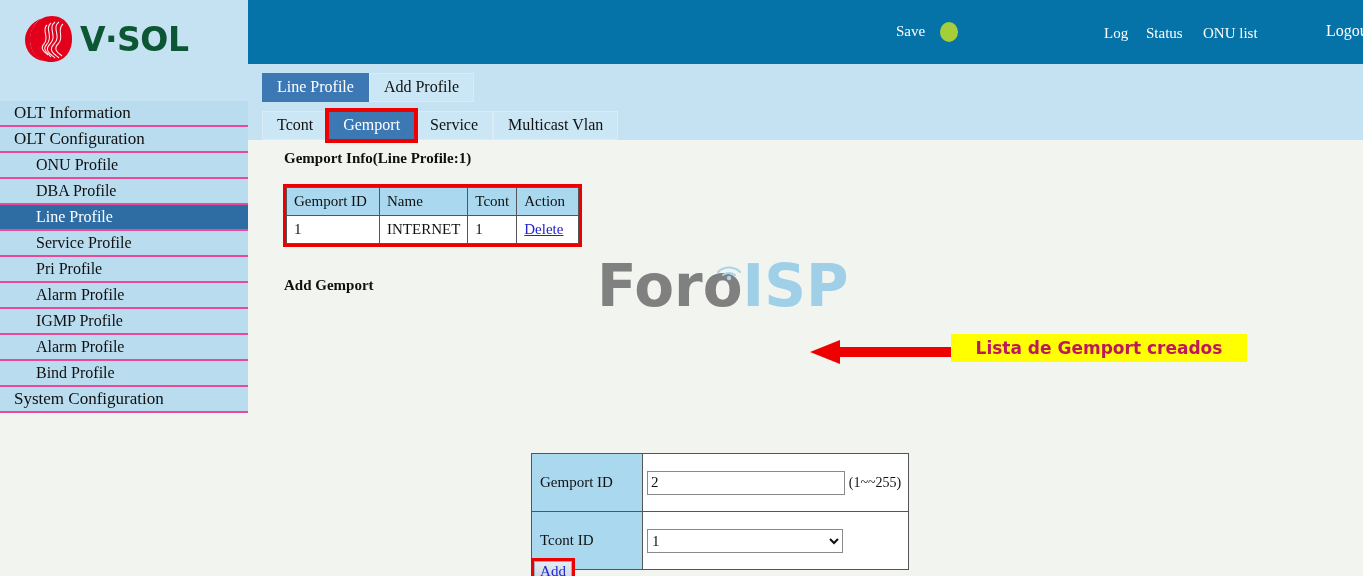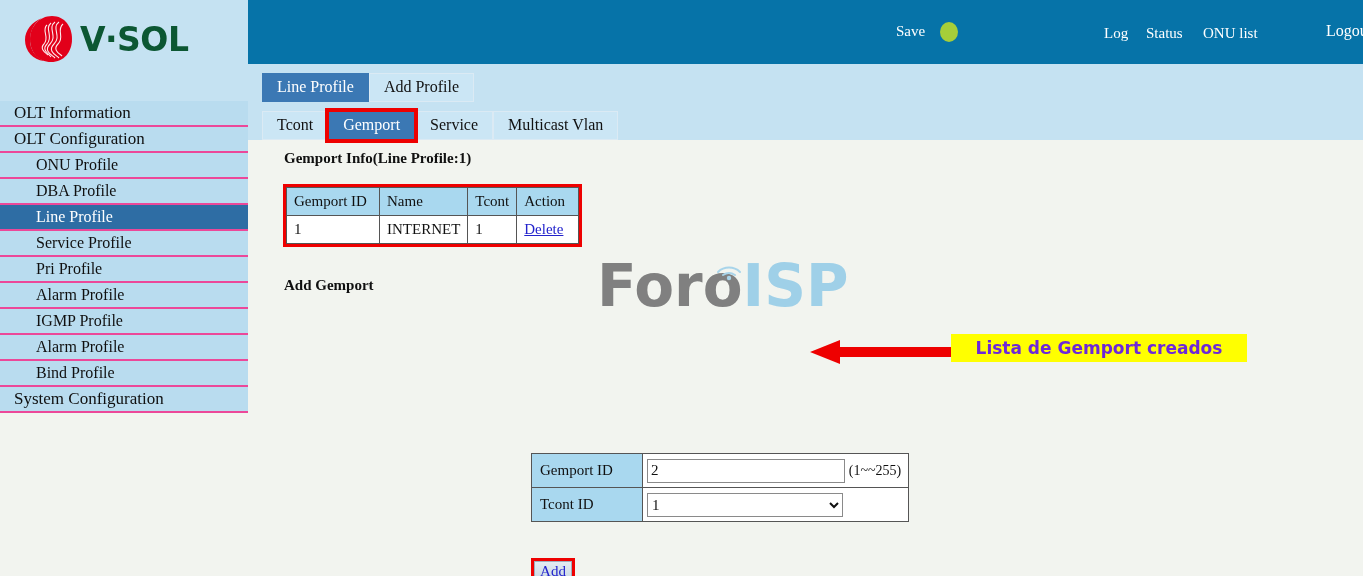--- a/index.html
+++ b/index.html
@@ -189,21 +189,21 @@
     position: absolute;
     left: 562px; top: 198px;
     width: 145px; height: 28px;
     z-index: 4;
   }
   #annot-callout {
     position: absolute;
     left: 703px; top: 194px;
     width: 296px; height: 28px;
     background: #ffff00;
-    color: #6d28d9;
+    color: #be185d;
     font-family: "DejaVu Sans", sans-serif;
     font-weight: bold;
     font-size: 17px;
     line-height: 28px;
     text-align: center;
     white-space: nowrap;
     z-index: 4;
   }
 
   
@@ -223,21 +223,21 @@
     height: 33px;
   }
   #form-table td.lbl {
     background: #a9d8ef;
     width: 94px;
     padding: 0 8px;
     white-space: nowrap;
   }
   #form-table td.val {
     width: 257px;
-    padding: 0 4px;
+    padding: 12px 4px;
     white-space: nowrap;
   }
   .txtbox {
     width: 190px;
     height: 20px;
     font-family: "Liberation Serif", serif;
     font-size: 15px;
     color: #101010;
     border: 1px solid #8a8a8a;
     background: #ffffff;

